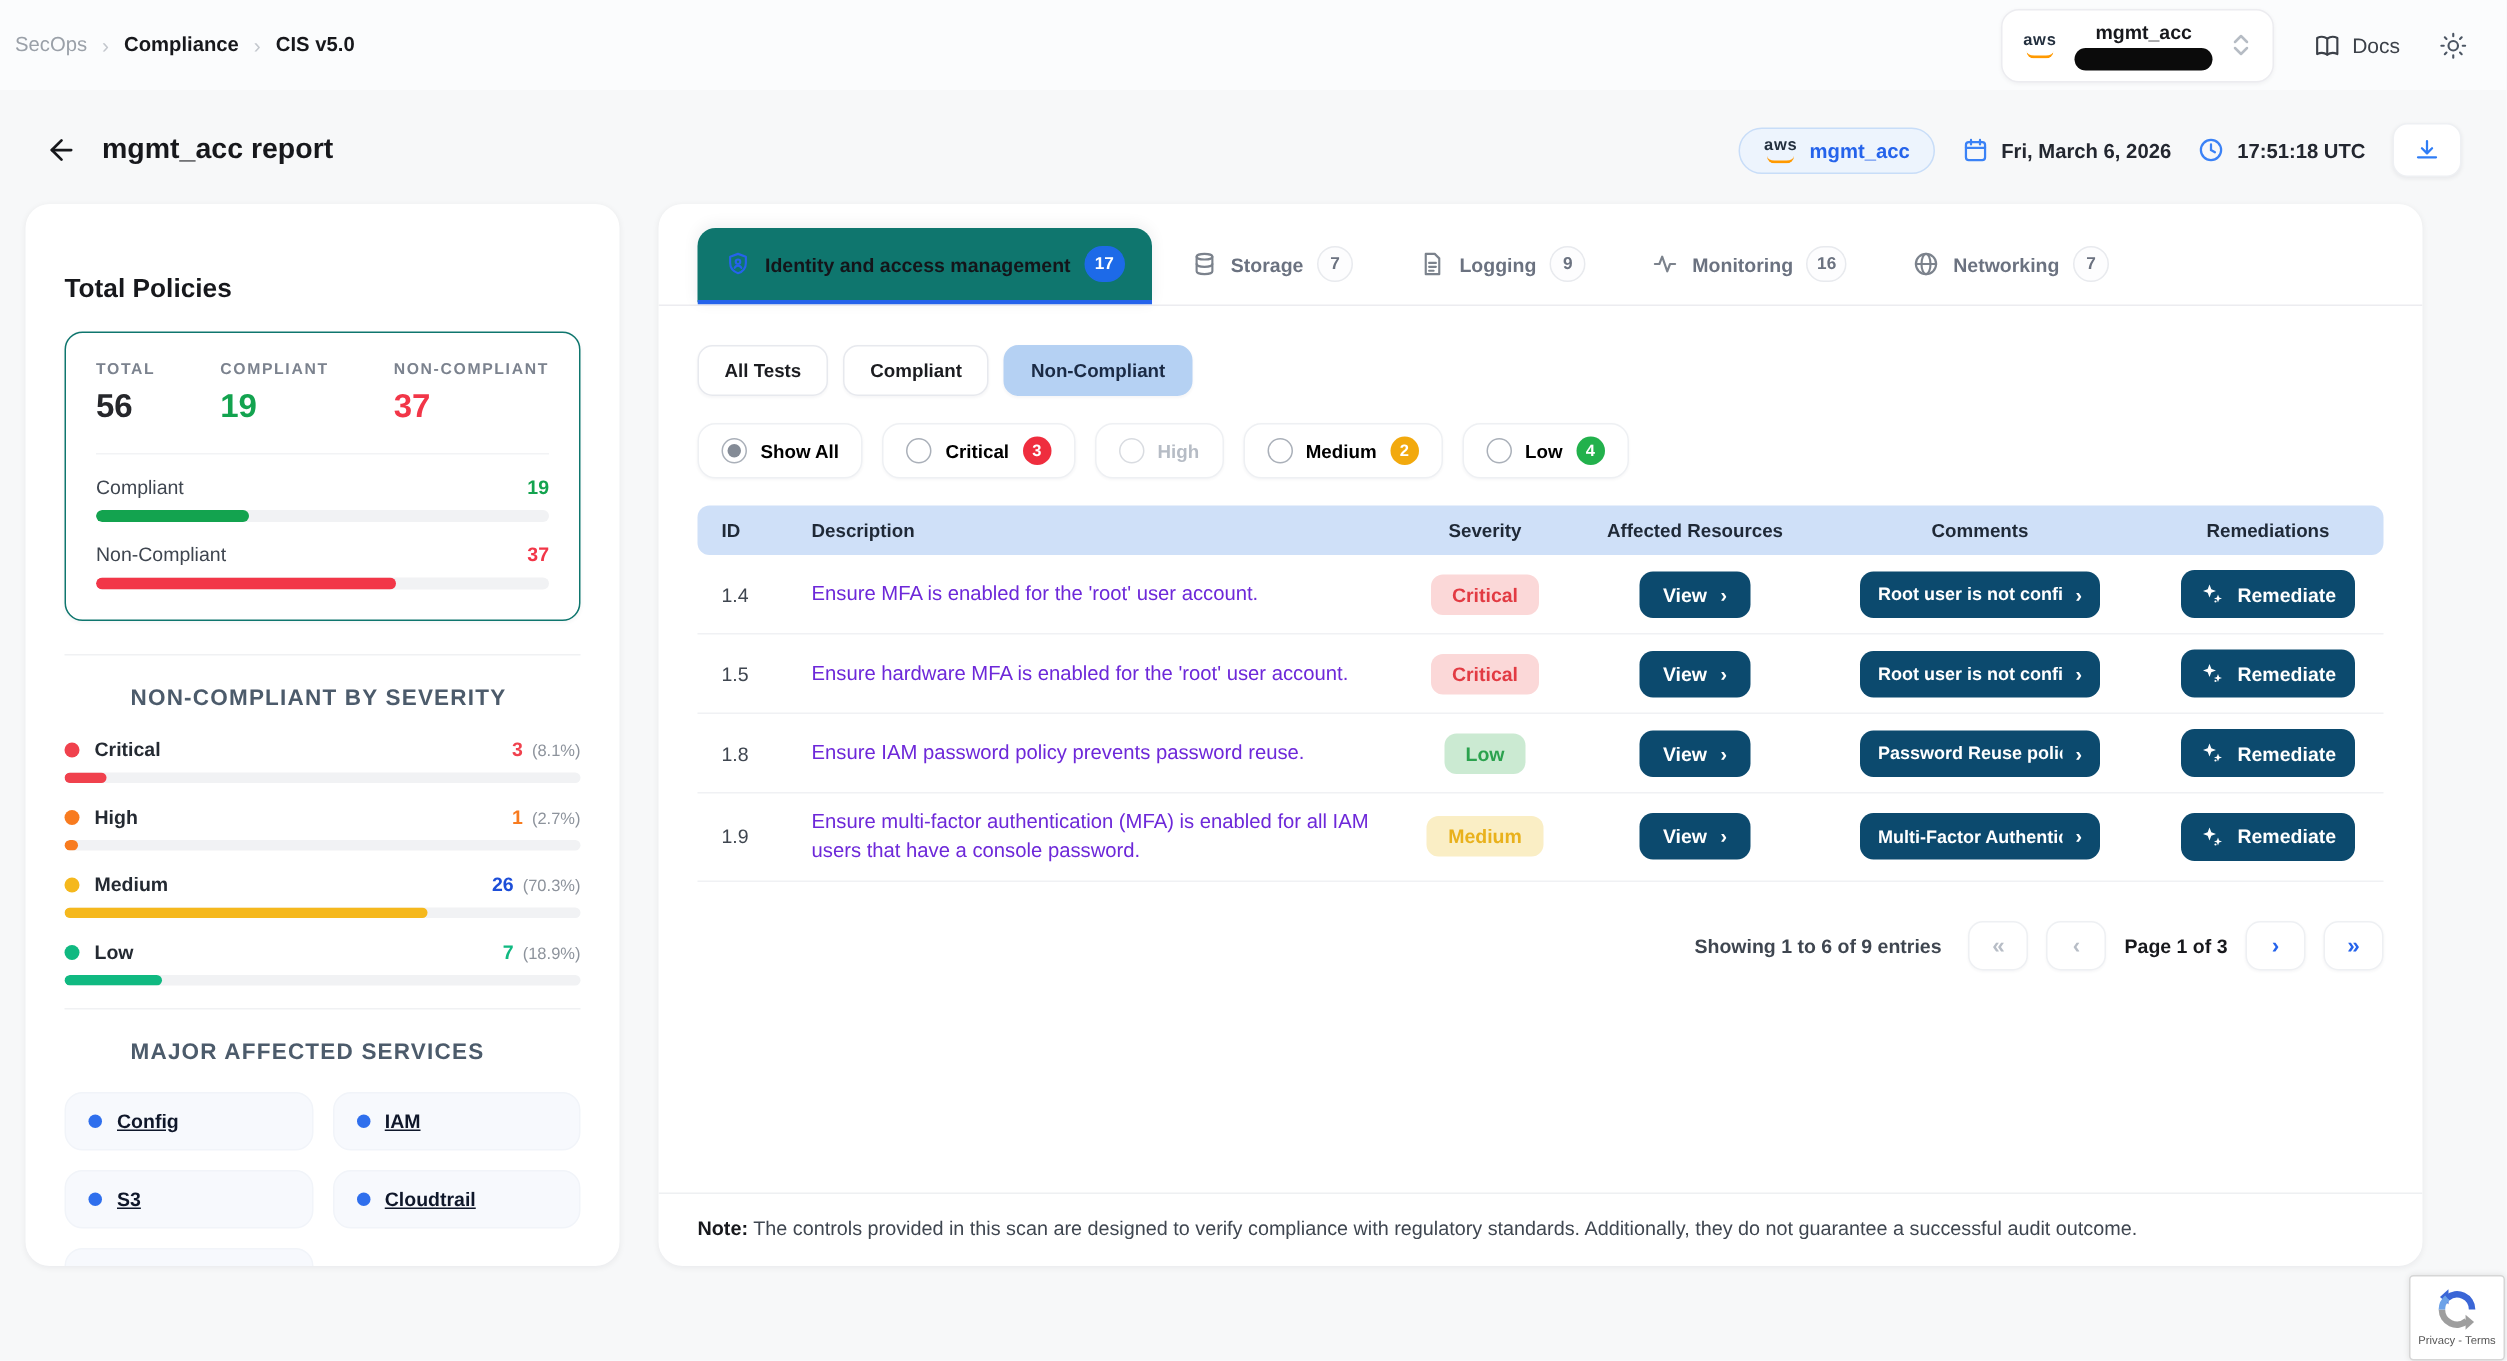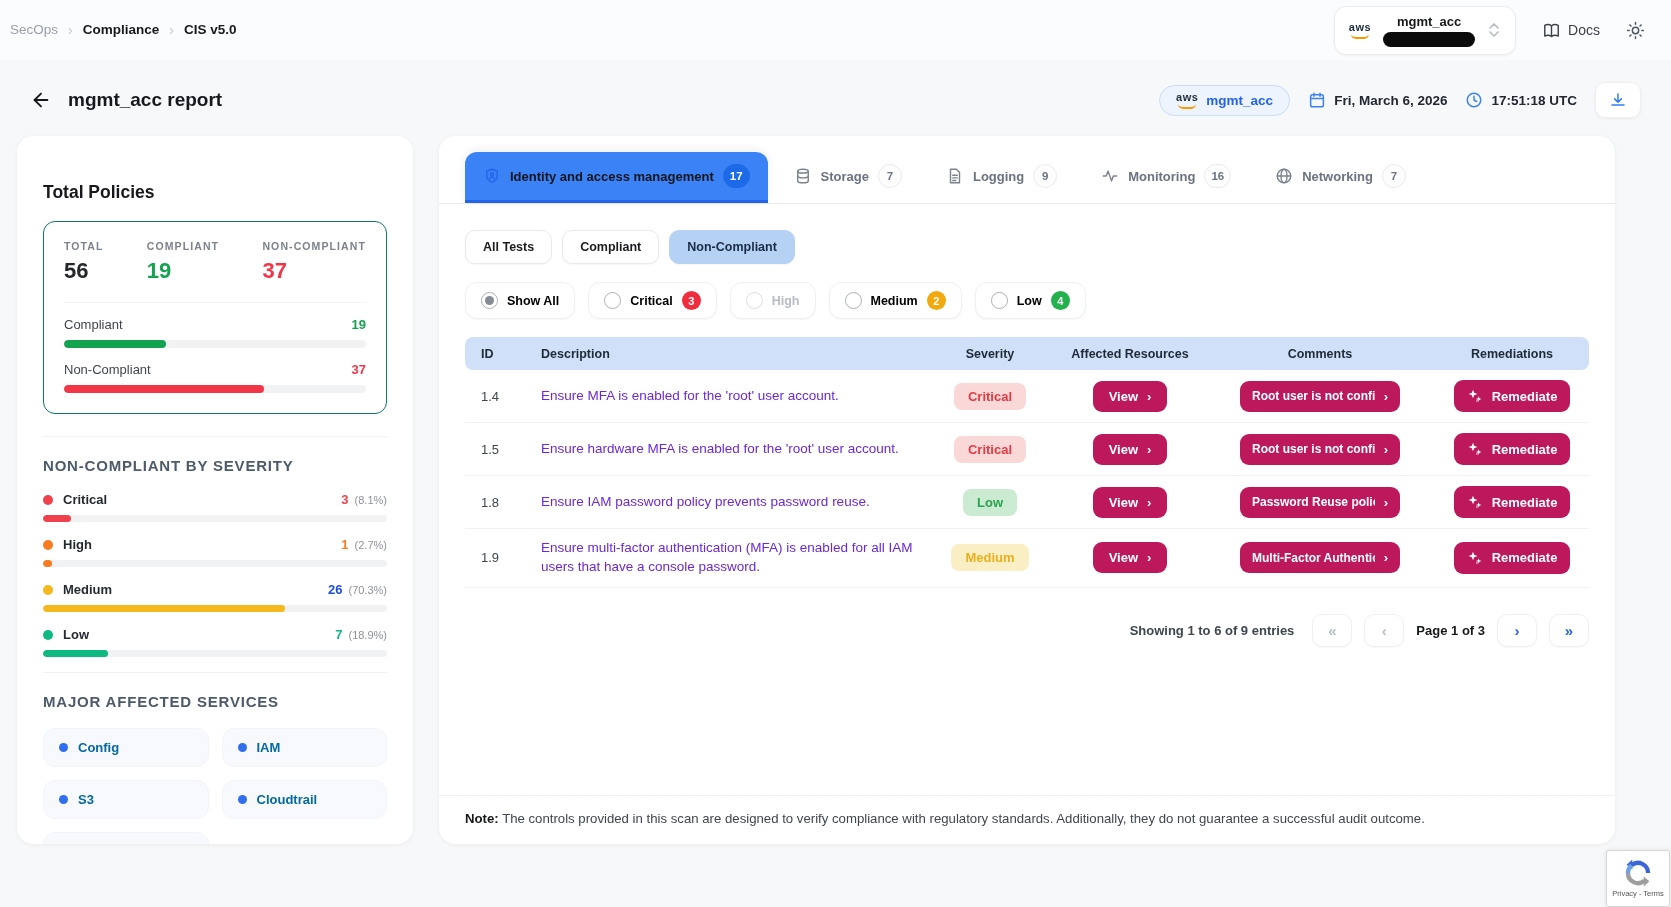--- a/index.html
+++ b/index.html
@@ -57,43 +57,43 @@
   .tp-stats { display:flex; justify-content:space-between; }
   .tp-stat .lbl { font-size:10.5px; font-weight:700; color:#7b828e; letter-spacing:1.1px; }
   .tp-stat .val { font-size:22px; font-weight:800; margin-top:6px; }
   .tp-div { height:1px; background:#f2f3f5; margin:18px 0 14px; }
   .bar-row { display:flex; justify-content:space-between; align-items:center; font-size:13px; }
   .bar-row .bl { color:#3f4650; }
   .bar-row .bv { font-weight:800; font-size:13px; }
   .track { height:8px; background:#f1f2f4; border-radius:99px; margin:8px 0 14px; overflow:hidden; }
   .fill { height:100%; border-radius:99px; }
   .sb-div { height:1px; background:#f0f1f3; margin:14px 0 20px; }
-  .sb-heading { font-size:15px; font-weight:800; color:#4c5b6b; letter-spacing:.8px; margin-bottom:18px; }
+  .sb-heading { font-size:15px; font-weight:800; color:#4c5b6b; letter-spacing:.8px; margin-bottom:18px;margin-left:44px; }
   .sev-row { display:flex; align-items:center; font-size:13px; }
   .sev-dot { width:10px; height:10px; border-radius:50%; margin-right:10px; flex:none; }
   .sev-lbl { font-weight:700; color:#242a32; }
   .sev-right { margin-left:auto; display:flex; align-items:baseline; gap:6px; }
   .sev-count { font-weight:800; }
   .sev-pct { color:#8d939c; font-size:11px; }
   .sev-track { height:7px; background:#f1f2f4; border-radius:99px; margin:8px 0 15px; overflow:hidden; }
   .svc-grid { display:grid; grid-template-columns:1fr 1fr; gap:13px; }
   .svc-pill { background:#f7f9fd; border:1px solid #f1f4f9; border-radius:12px;
     padding:11px 15px; display:flex; align-items:center; gap:10px; cursor:pointer; }
   .svc-dot { width:9px; height:9px; border-radius:50%; background:#2f6fed; }
-  .svc-lbl { font-size:13px; font-weight:700; color:#0369a1; }
+  .svc-lbl { font-size:13px; font-weight:700; color:#0f172a;text-decoration:underline; }
 
   
   .tabs { display:flex; align-items:flex-end; gap:8px; padding:16px 26px 0; border-bottom:1px solid #ececf0; }
   .tab { display:flex; align-items:center; gap:9px; padding:12px 18px; font-size:13px;
     color:#6b7280; font-weight:600; cursor:pointer; border-bottom:3px solid transparent; }
   .tab svg { stroke:#7b828c; }
   .tab-badge { min-width:24px; height:24px; padding:0 6px; border-radius:99px; background:#fdfdfe;
     border:1px solid #e8eaee; color:#6b7280; font-weight:700; font-size:11.5px;
     display:flex; align-items:center; justify-content:center; }
-  .tab[data-state="active"] { background:#3b82f6; color:#14151a; font-weight:800;
+  .tab[data-state="active"] { background:#0f766e; color:#14151a; font-weight:800;
     border-radius:12px 12px 0 0; box-shadow:0 -2px 10px rgba(16,24,40,.07);
     border-bottom:3px solid #2563eb; }
   .tab[data-state="active"] svg { stroke:#2563eb; }
   .tab[data-state="active"] .tab-badge { background:#1d6ae8; border-color:#1d6ae8; color:#fff; }
 
   
   .filters { display:flex; gap:10px; margin:26px 26px 0; }
   .chip { background:#fff; border:1px solid #e7e9ee; border-radius:10px; padding:9px 17px;
     font-size:12.5px; font-weight:800; color:#1b1c20; cursor:pointer;
     box-shadow:0 1px 2px rgba(16,24,40,.04); }
@@ -122,21 +122,21 @@
   .thead .c, .tbody-row .c { padding:0 8px; }
   .c-id, .c-desc { text-align:left; padding-left:16px !important; }
   .c-center { text-align:center; display:flex; justify-content:center; }
   .tbody-row { border-bottom:1px solid #f0f1f4; padding:10px 0; min-height:48px; }
   .cell-id { font-size:13px; color:#3f4650; }
   .cell-desc { font-size:13.5px; color:#6d28d9; line-height:1.4; }
   .sev-pill { padding:6px 14px; border-radius:8px; font-size:13px; font-weight:800; }
   .sev-pill[data-sev="Critical"] { background:#fbd8d8; color:#e23b43; }
   .sev-pill[data-sev="Low"] { background:#cbead2; color:#2ba24e; }
   .sev-pill[data-sev="Medium"] { background:#faeec5; color:#e9b11c; }
-  .btn-blue { background:#be185d; color:#fff; border:none; border-radius:9px; font-weight:800;
+  .btn-blue { background:#0c4a6e; color:#fff; border:none; border-radius:9px; font-weight:800;
     font-family:inherit; cursor:pointer; display:inline-flex; align-items:center; gap:9px;
     justify-content:center; }
   .btn-view { font-size:13px; padding:8px 16px; min-width:74px; }
   .btn-comment { font-size:12px; padding:8px 12px; min-width:160px; max-width:160px; }
   .btn-comment .txt { overflow:hidden; white-space:nowrap; }
   .btn-rem { font-size:13px; padding:8px 13px; }
   .chev { font-size:13px; font-weight:800; }
 
   
   .pager { display:flex; align-items:center; justify-content:flex-end; gap:12px; margin:26px 26px 0; }

